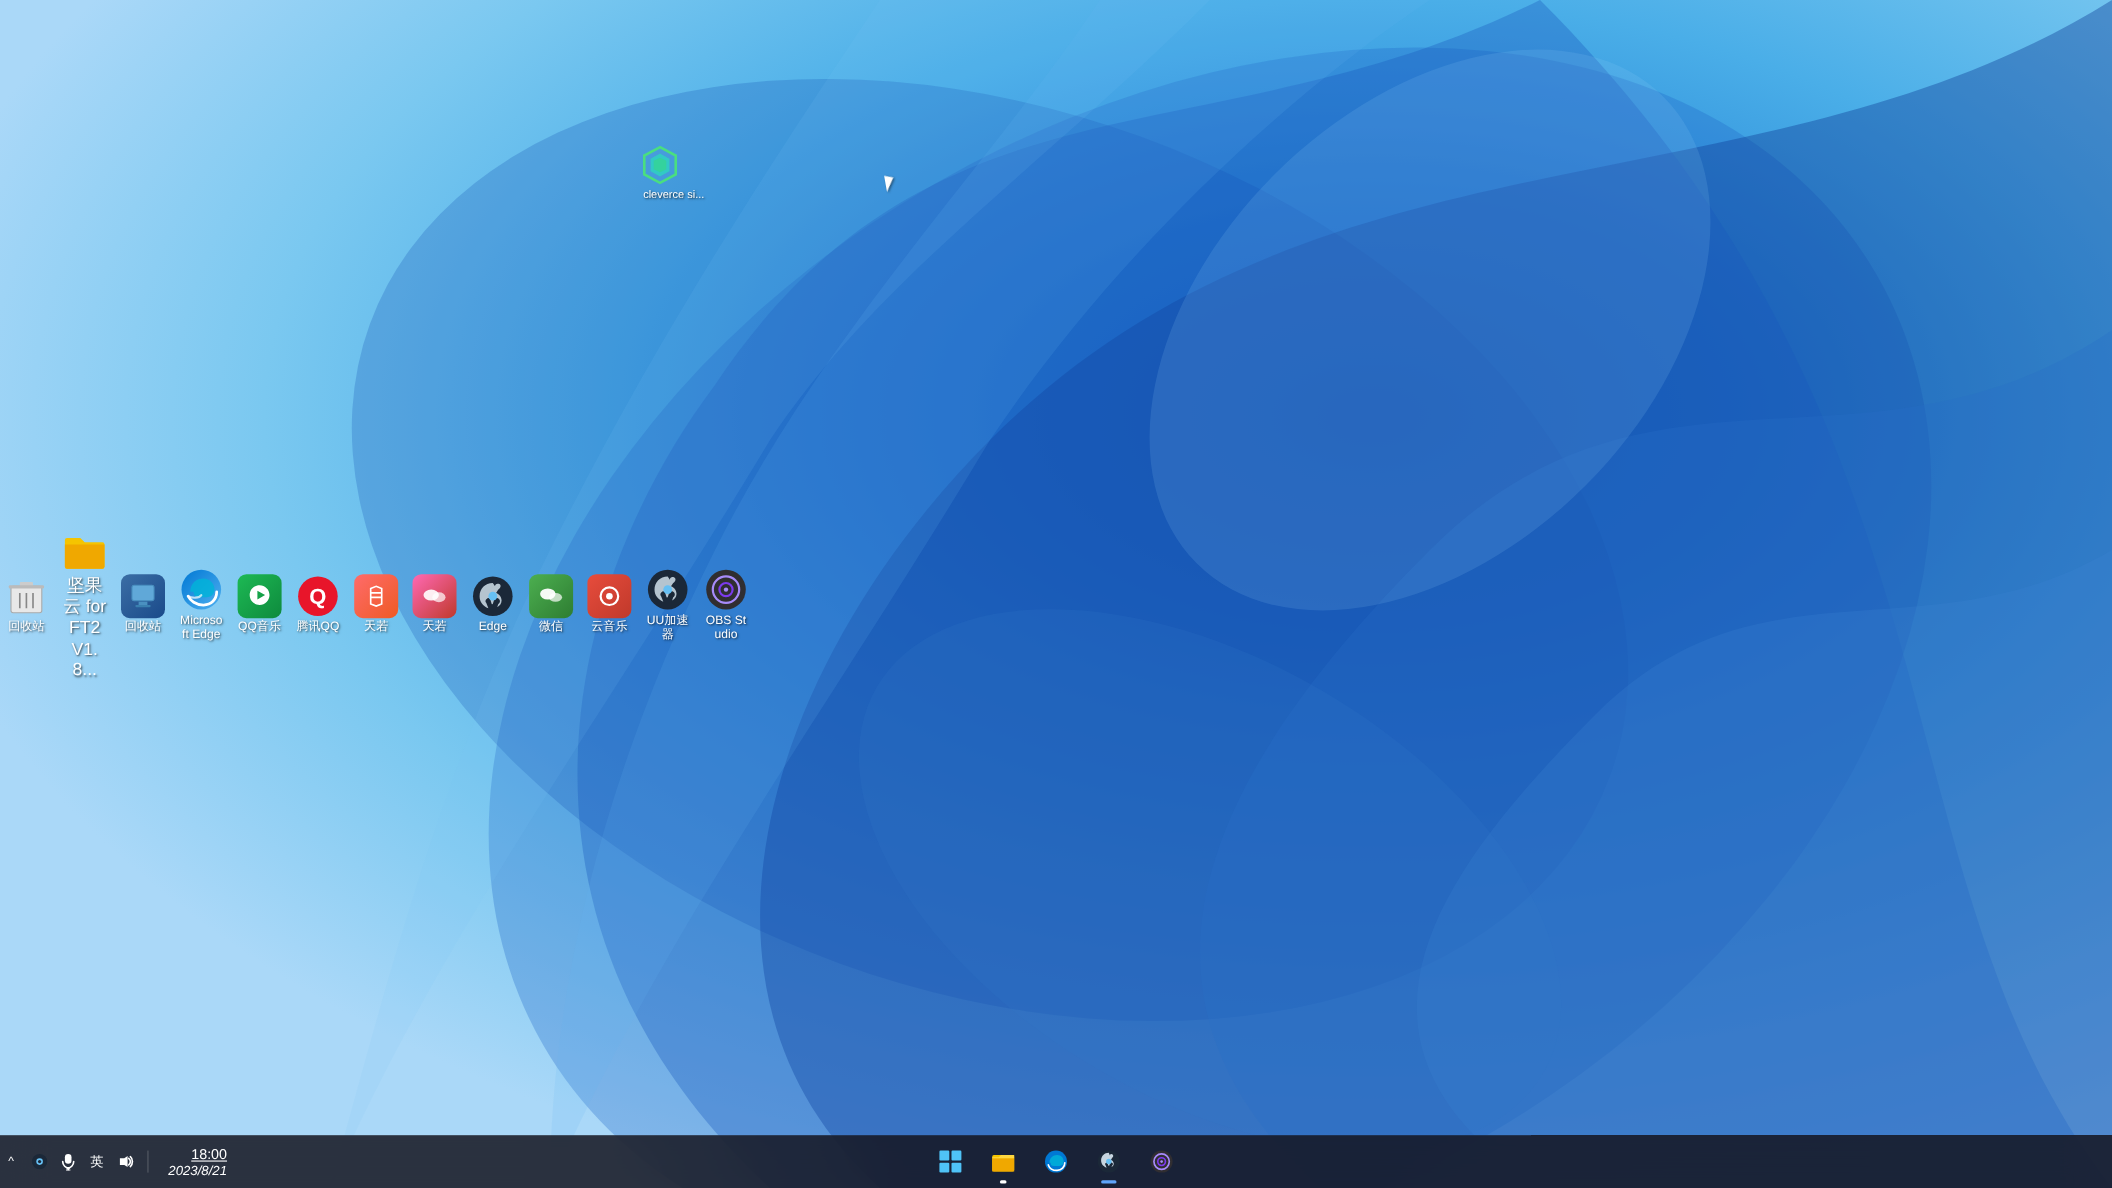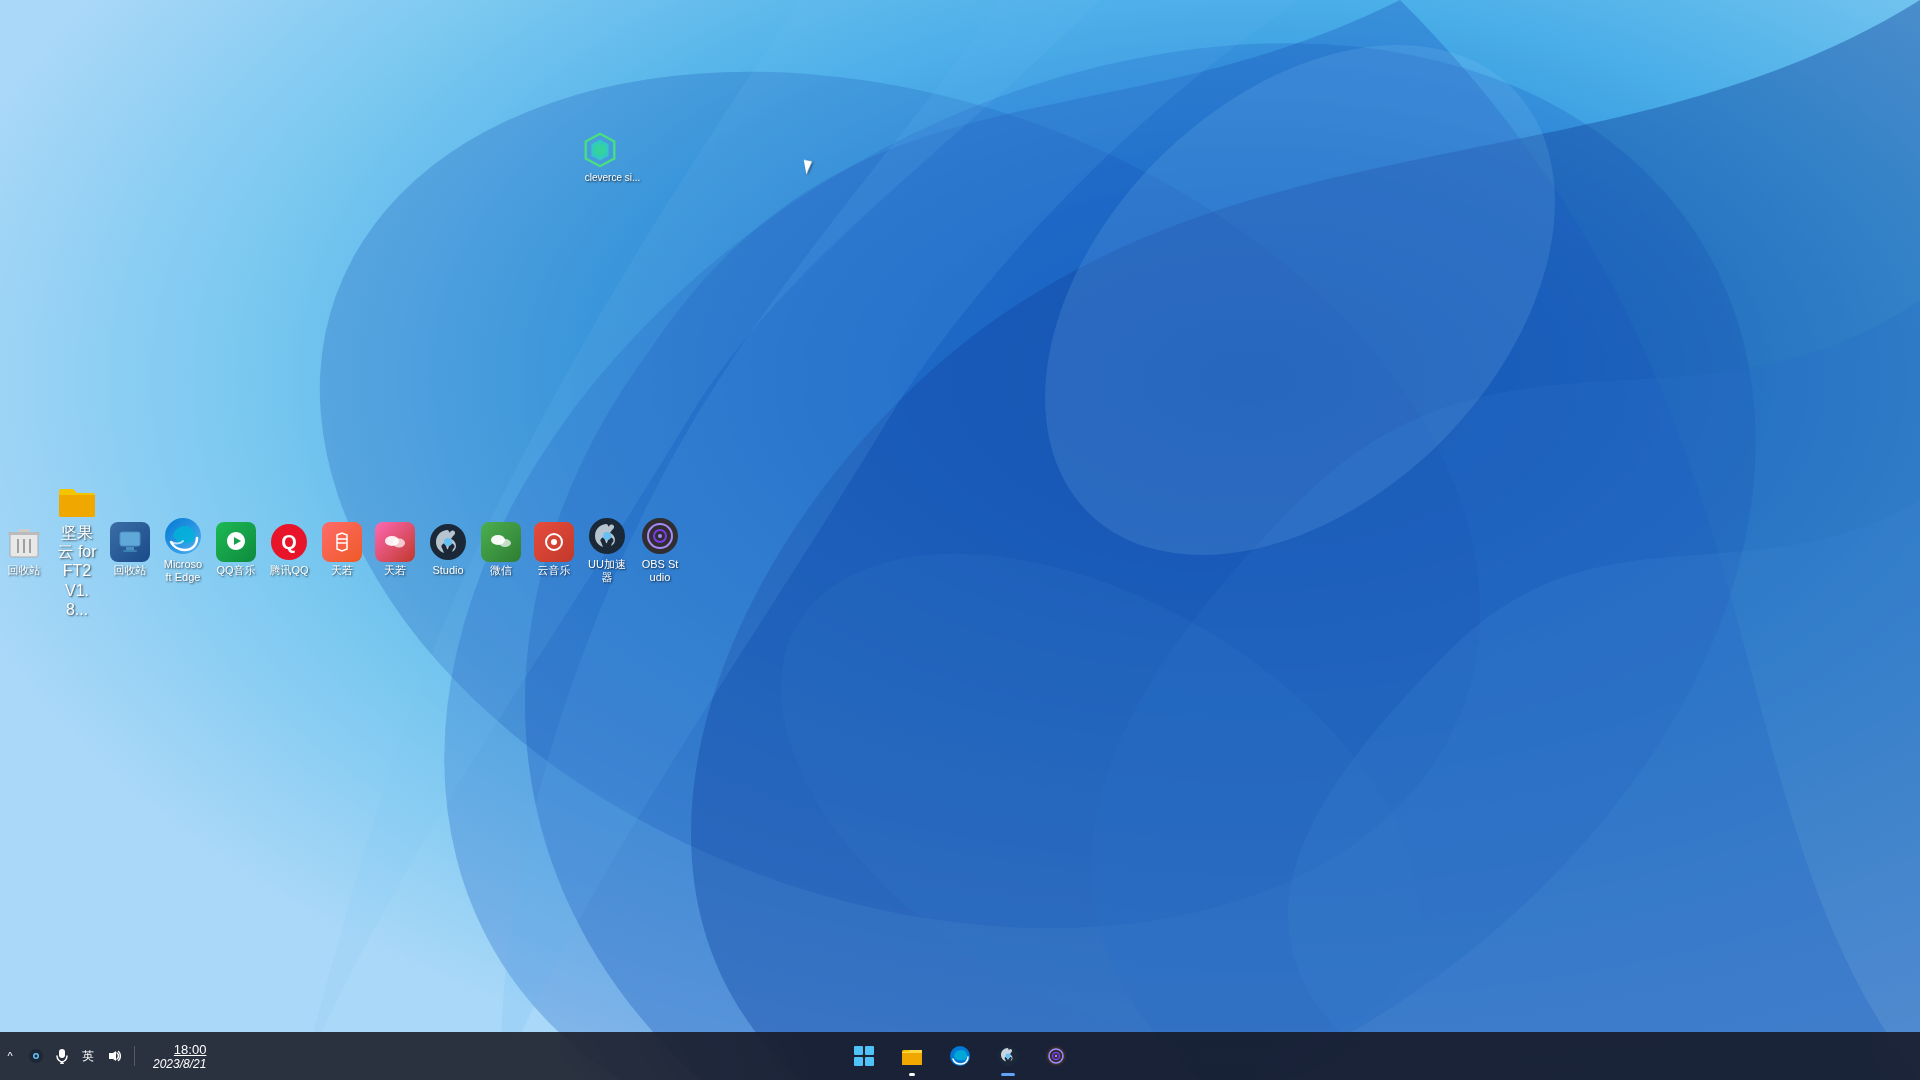--- a/index.html
+++ b/index.html
@@ -398,21 +398,21 @@
     </div>
 
     <div class="desktop-icon">
       <div class="icon-img">
         <svg width="40" height="40" viewBox="0 0 40 40" class="steam-icon-svg">
           <circle cx="20" cy="20" r="18" fill="#1b2838"></circle>
           <path d="M20 8 C13 8 8 13 8 20 C8 25 11 29 16 31 L14 26 C13 25 13 23 15 22 C16 21 18 22 18 24 L19 27 C19.5 27.5 20 27 20 27 L21 24 C21 22 23 21 25 22 C27 23 27 26 25 27 L24 30 C26 29 28 27 28 24 C28 21 26 18 23 17 L25 14 C27 13 28 10 26 9 C24 8 22 9 22 11 L20 8 Z" fill="#c7d5e0" opacity="0.9"></path>
           <circle cx="20" cy="20" r="4" fill="#66c0f4"></circle>
         </svg>
       </div>
-      <span class="icon-label">Studio</span>
+      <span class="icon-label">Edge</span>
     </div>
 
     <div class="desktop-icon">
       <div class="icon-img">
         <div class="app-icon-circle" style="background:linear-gradient(135deg,#4caf50,#2e7d32);">
           <svg width="26" height="26" viewBox="0 0 26 26">
             <ellipse cx="10" cy="11" rx="7" ry="5" fill="white" opacity="0.95"></ellipse>
             <ellipse cx="17" cy="14" rx="6" ry="4" fill="white" opacity="0.7"></ellipse>
           </svg>
         </div>

